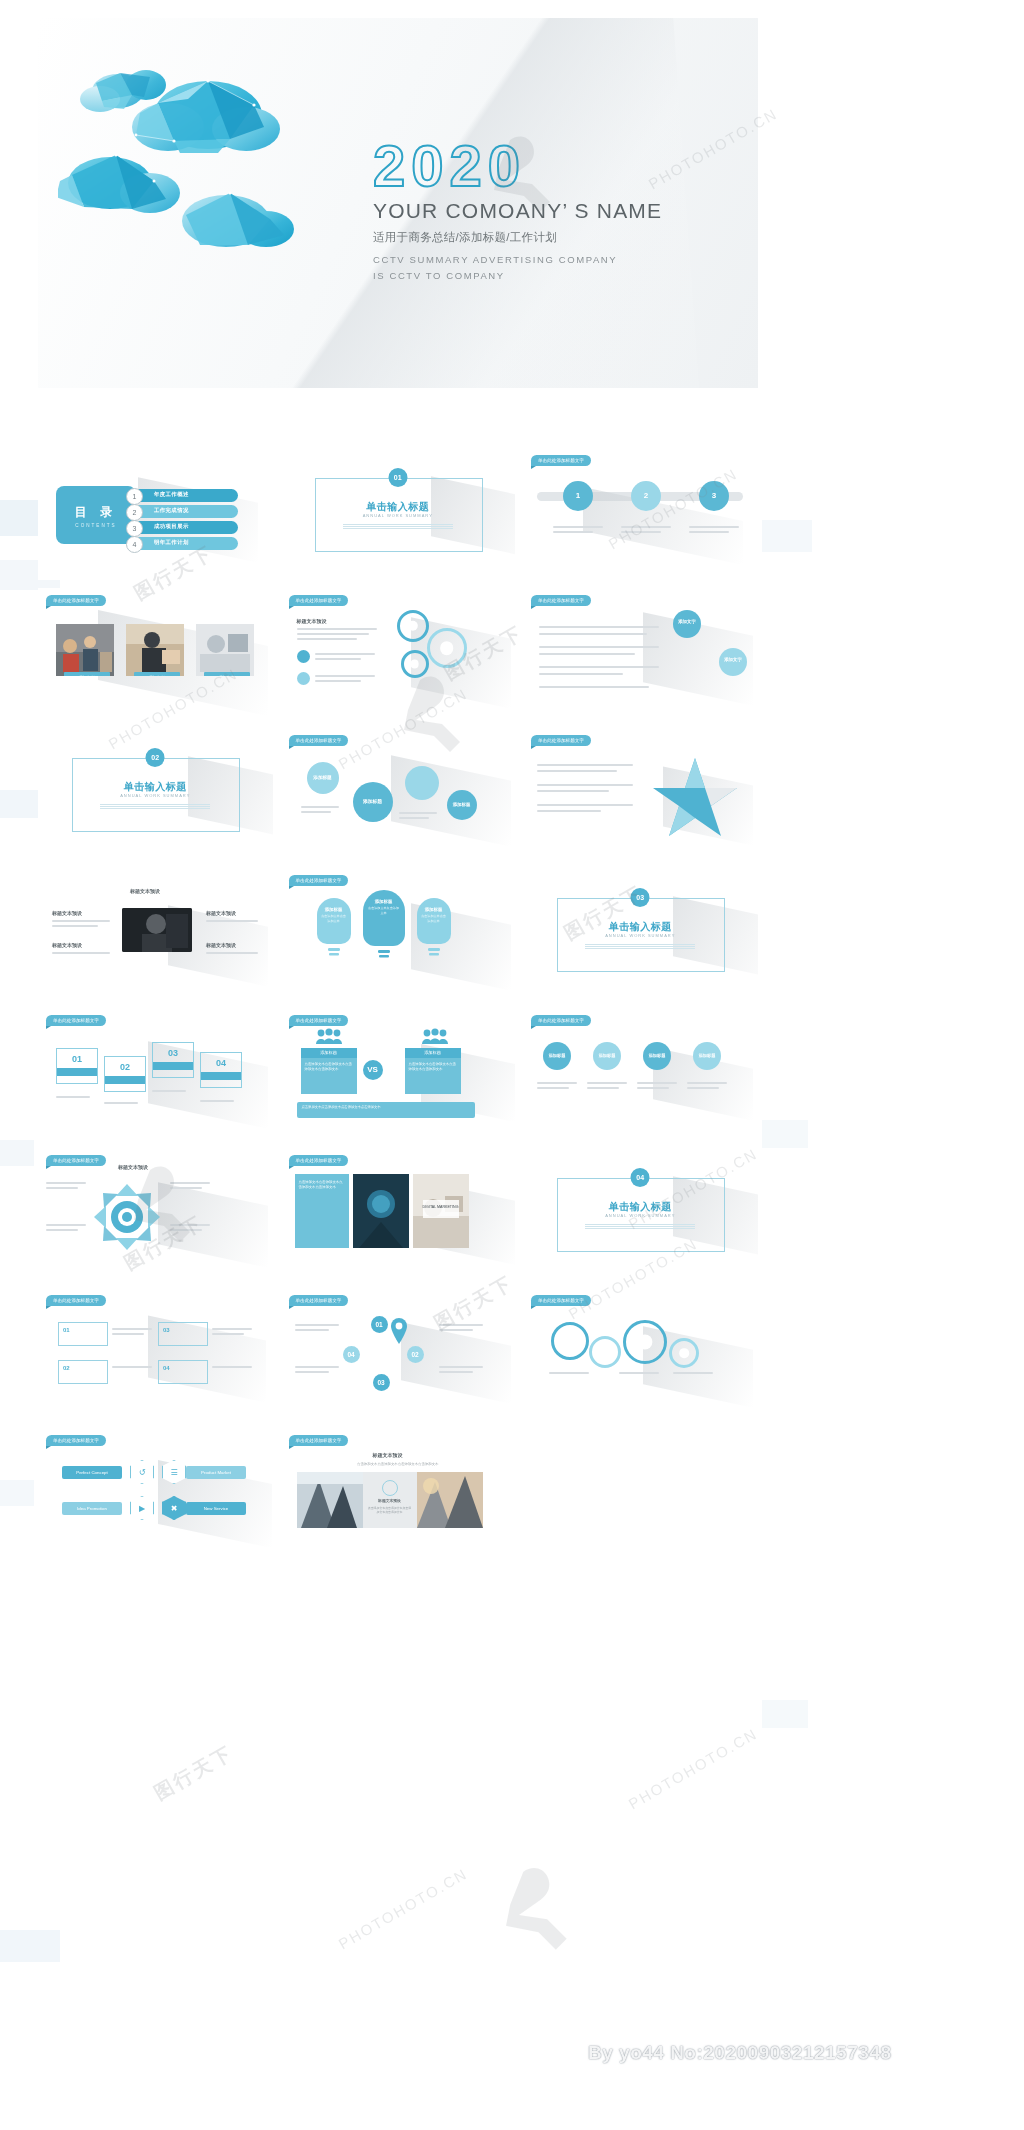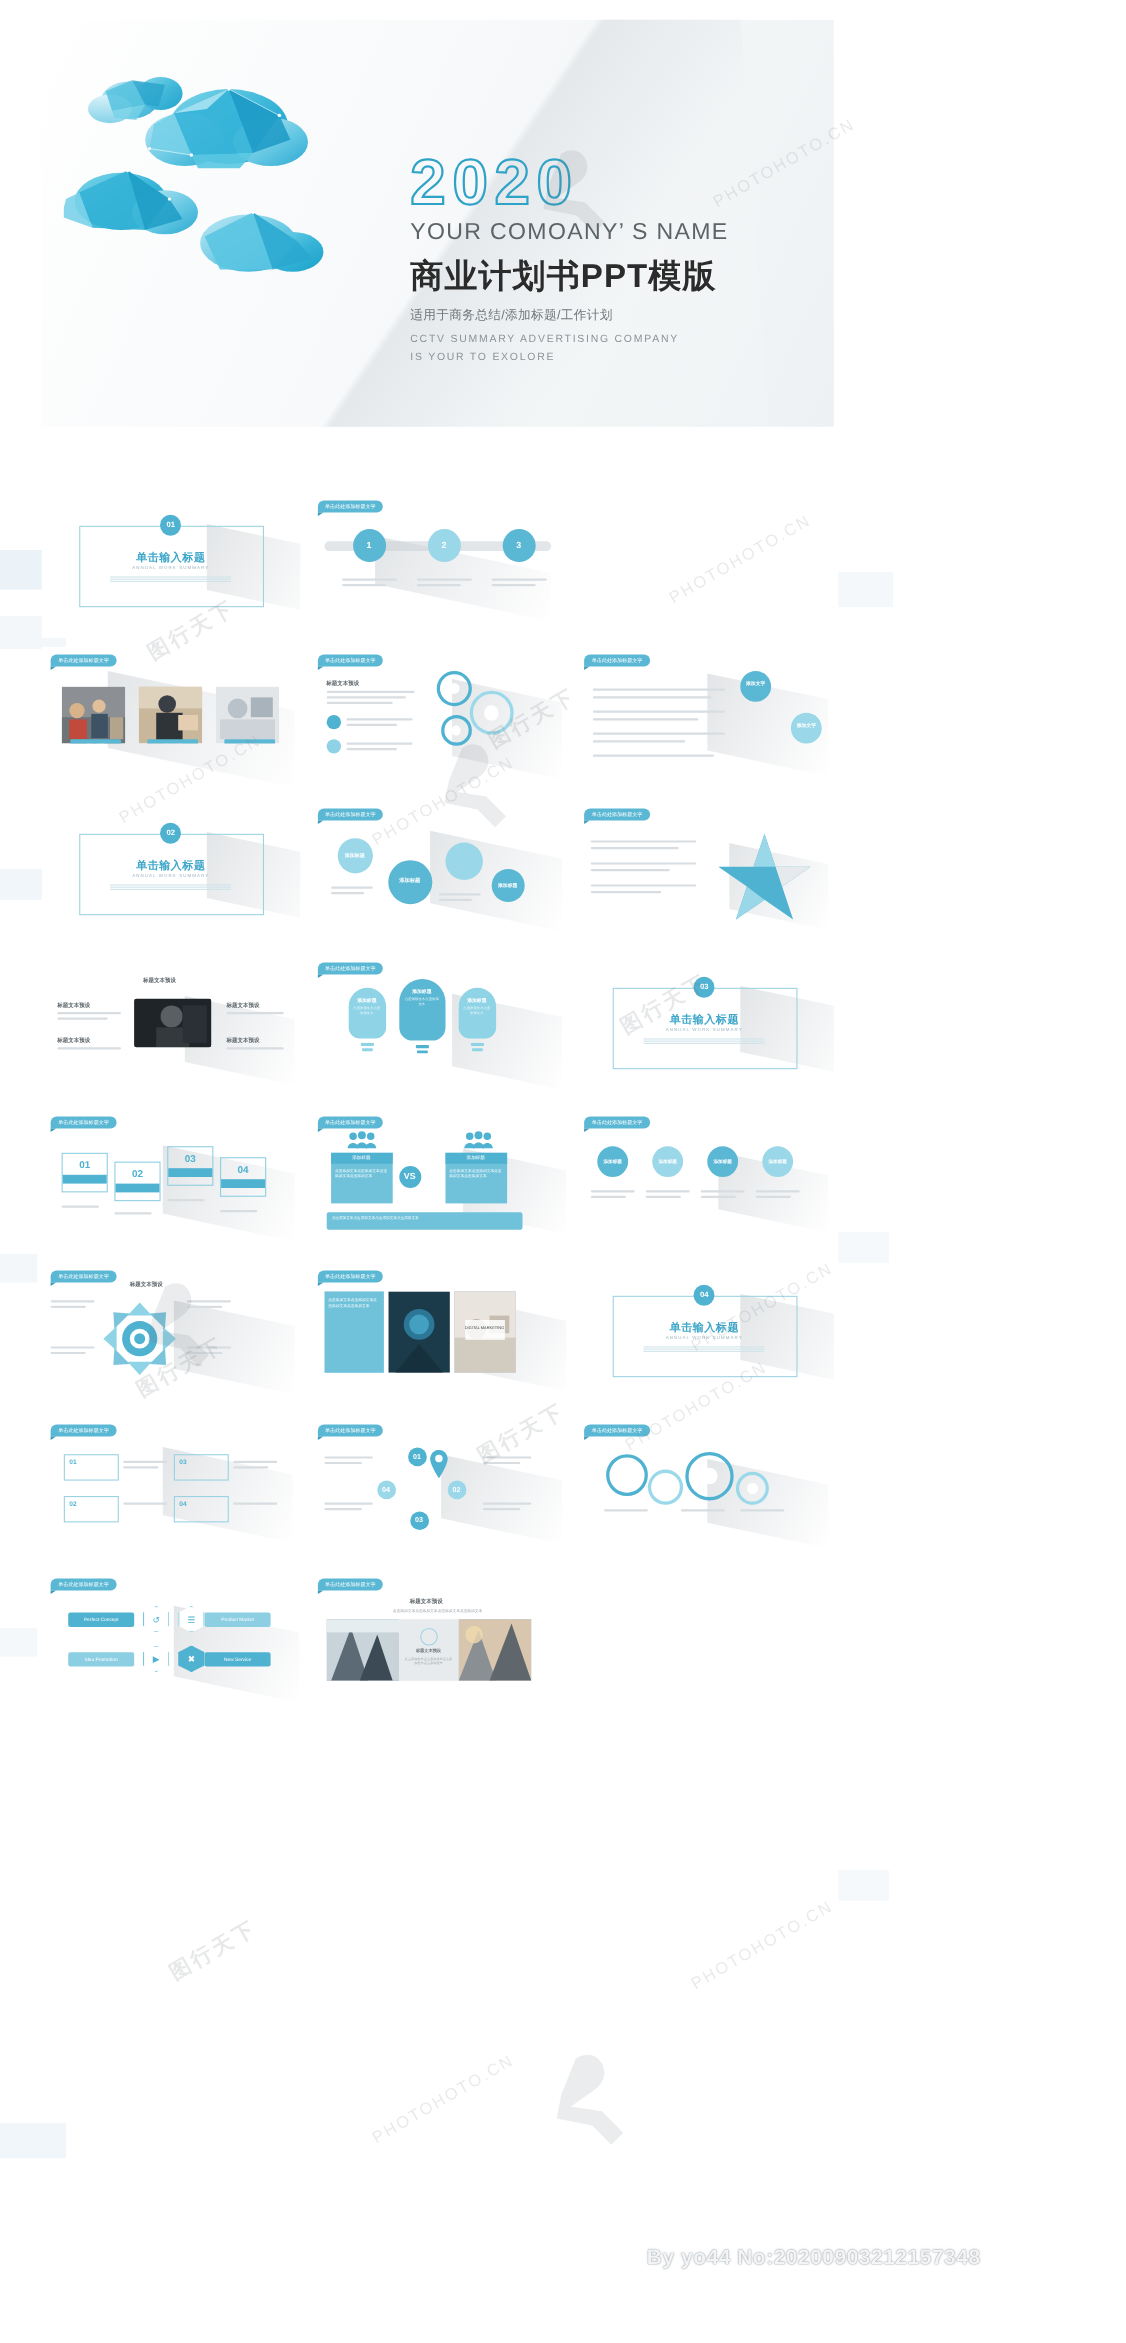--- a/index.html
+++ b/index.html
@@ -180,31 +180,53 @@
         <ellipse cx="208" cy="186" rx="28" ry="18" fill="url(#cg1)"></ellipse>
         <polygon points="128,172 172,150 212,176 190,202 142,202" fill="#5bc5e2" opacity=".9"></polygon>
         <polygon points="172,150 212,176 226,192 190,202" fill="#2aa7cf" opacity=".85"></polygon>
         <circle cx="172" cy="150" r="1.5" fill="#fff"></circle>
       </g>
     </svg>
 
     <div class="cov-text">
       <div class="yr">2020</div>
       <div class="cname">YOUR COMOANY’ S NAME</div>
-      <div class="ctitle">商业计划书PPT模版</div>
       <div class="csub">适用于商务总结/添加标题/工作计划</div>
       <div class="ceng">CCTV SUMMARY ADVERTISING COMPANY</div>
-      <div class="ceng" style="margin-top:2px">IS YOUR TO EXOLORE</div>
+      <div class="ceng" style="margin-top:2px">IS CCTV TO COMPANY</div>
     </div>
   </div>
 
   <div class="grid">
 
     <div class="row">
 
+      <div class="th">
+        <div class="shadow-d" style="left:100px;top:42px;width:120px;height:60px;"></div>
+        <div class="toc-card">
+          <b>目 录</b>
+          <span>CONTENTS</span>
+        </div>
+        <div class="toc-item" style="top:41px;background:#3aa9cb;">
+          <div class="cir">1</div>
+          <div class="lab">年度工作概述</div>
+        </div>
+        <div class="toc-item" style="top:57px;background:#6fc6de;">
+          <div class="cir">2</div>
+          <div class="lab">工作完成情况</div>
+        </div>
+        <div class="toc-item" style="top:73px;background:#3aa9cb;">
+          <div class="cir">3</div>
+          <div class="lab">成功项目展示</div>
+        </div>
+        <div class="toc-item" style="top:89px;background:#6fc6de;">
+          <div class="cir">4</div>
+          <div class="lab">明年工作计划</div>
+        </div>
+      </div>
 
       <div class="th">
         <div class="shadow-d" style="left:150px;top:40px;width:110px;height:60px;"></div>
         <div class="sec-box"></div>
         <div class="sec-num">01</div>
         <div class="sec-t">单击输入标题</div>
         <div class="sec-s">ANNUAL WORK SUMMARY</div>
         <div class="sec-l">
             <i></i>
             <i></i>

